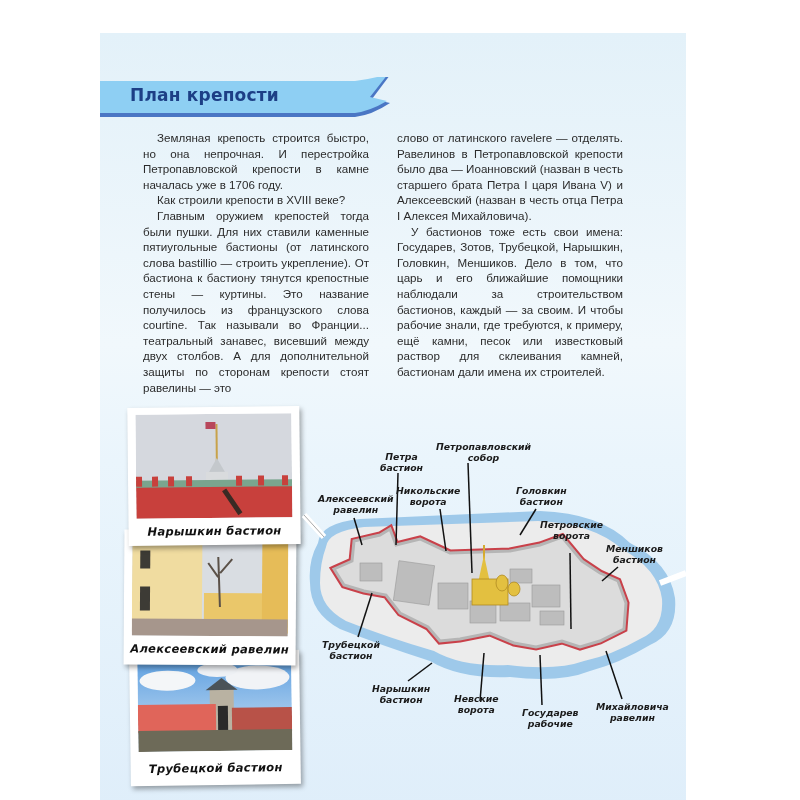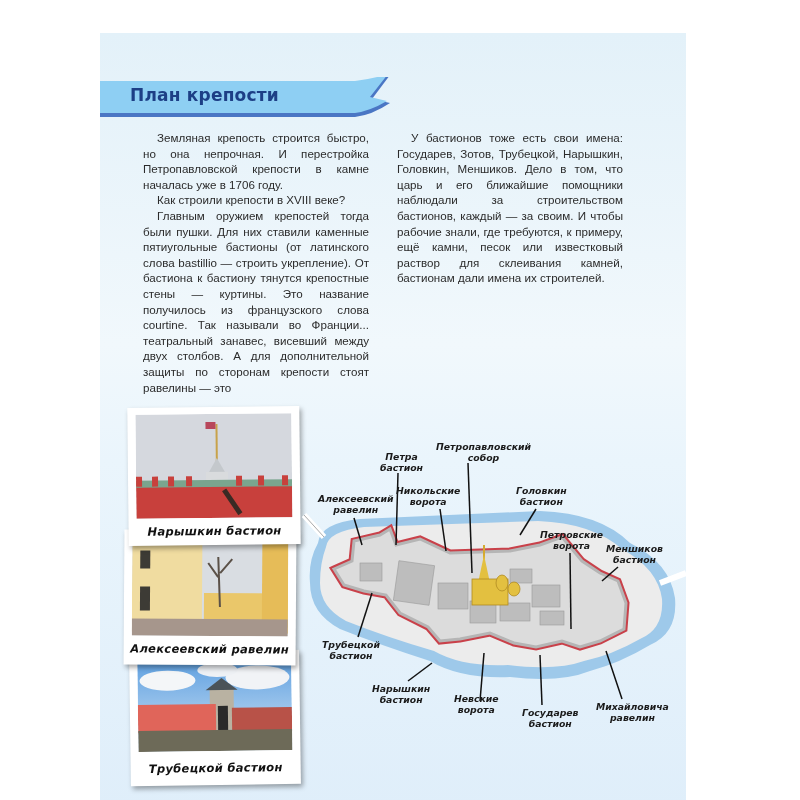--- a/index.html
+++ b/index.html
@@ -36,20 +36,21 @@
     </svg>
     <div class="banner-title">План крепости</div>
   </div>
 
   <div class="col col1">
     <p>Земляная крепость строится быстро, но она непрочная. И перестройка Петропавловской крепости в камне началась уже в 1706 году.</p>
     <p>Как строили крепости в XVIII веке?</p>
     <p>Главным оружием крепостей тогда были пушки. Для них ставили каменные пятиугольные бастионы (от латинского слова bastillio — строить укрепление). От бастиона к бастиону тянутся крепостные стены — куртины. Это название получилось из французского слова courtine. Так называли во Франции... театральный занавес, висевший между двух столбов. А для дополнительной защиты по сторонам крепости стоят равелины — это</p>
   </div>
   <div class="col col2">
+    <p class="noindent">слово от латинского ravelere — отделять. Равелинов в Петропавловской крепости было два — Иоанновский (назван в честь старшего брата Петра I царя Ивана V) и Алексеевский (назван в честь отца Петра I Алексея Михайловича).</p>
     <p>У бастионов тоже есть свои имена: Государев, Зотов, Трубецкой, Нарышкин, Головкин, Меншиков. Дело в том, что царь и его ближайшие помощники наблюдали за строительством бастионов, каждый — за своим. И чтобы рабочие знали, где требуются, к примеру, ещё камни, песок или известковый раствор для склеивания камней, бастионам дали имена их строителей.</p>
   </div>
 
   <div class="photo" style="left:30px;top:618px;width:170px;height:134px;transform:rotate(-0.8deg);">
     <svg class="img" width="154" height="93" viewBox="0 0 154 93">
       <defs>
           <linearGradient id="sky3" x1="0" y1="0" x2="0" y2="1">
             <stop offset="0" stop-color="#5d9fe0"></stop>
             <stop offset="1" stop-color="#cfe3f5"></stop>
           </linearGradient>
@@ -153,29 +154,29 @@
     <div class="lbl" style="left:80px;top:18px;white-space:pre;">Петра
 бастион</div>
     <div class="lbl" style="left:136px;top:8px;white-space:pre;">Петропавловский
 собор</div>
     <div class="lbl" style="left:18px;top:60px;white-space:pre;">Алексеевский
 равелин</div>
     <div class="lbl" style="left:96px;top:52px;white-space:pre;text-align:center;">Никольские
 ворота</div>
     <div class="lbl" style="left:216px;top:52px;white-space:pre;">Головкин
 бастион</div>
-    <div class="lbl" style="left:240px;top:96px;white-space:pre;">Петровские
+    <div class="lbl" style="left:240px;top:86px;white-space:pre;">Петровские
 ворота</div>
     <div class="lbl" style="left:306px;top:110px;white-space:pre;">Меншиков
 бастион</div>
     <div class="lbl" style="left:22px;top:206px;white-space:pre;">Трубецкой
 бастион</div>
     <div class="lbl" style="left:72px;top:250px;white-space:pre;">Нарышкин
 бастион</div>
     <div class="lbl" style="left:154px;top:260px;white-space:pre;">Невские
 ворота</div>
     <div class="lbl" style="left:222px;top:274px;white-space:pre;">Государев
-бастион</div>
+рабочие</div>
     <div class="lbl" style="left:296px;top:268px;white-space:pre;">Михайловича
 равелин</div>
   </div>
 
 </div>
 
 </body></html>

